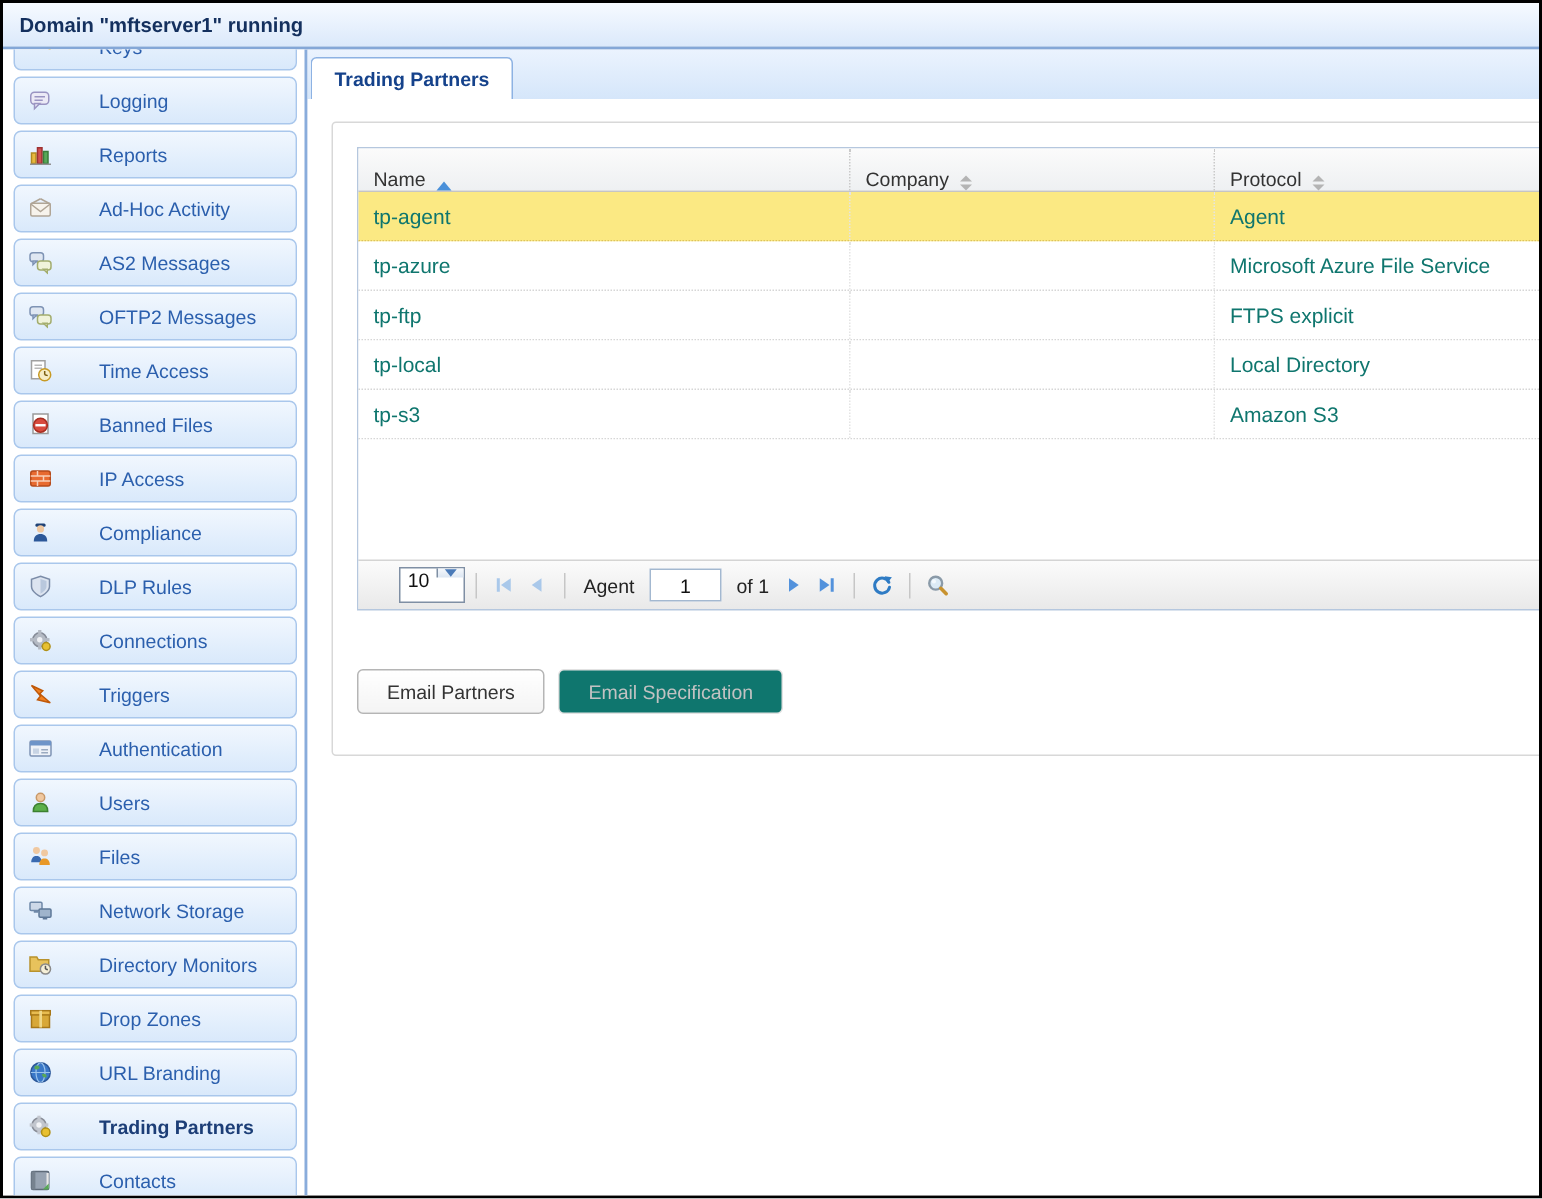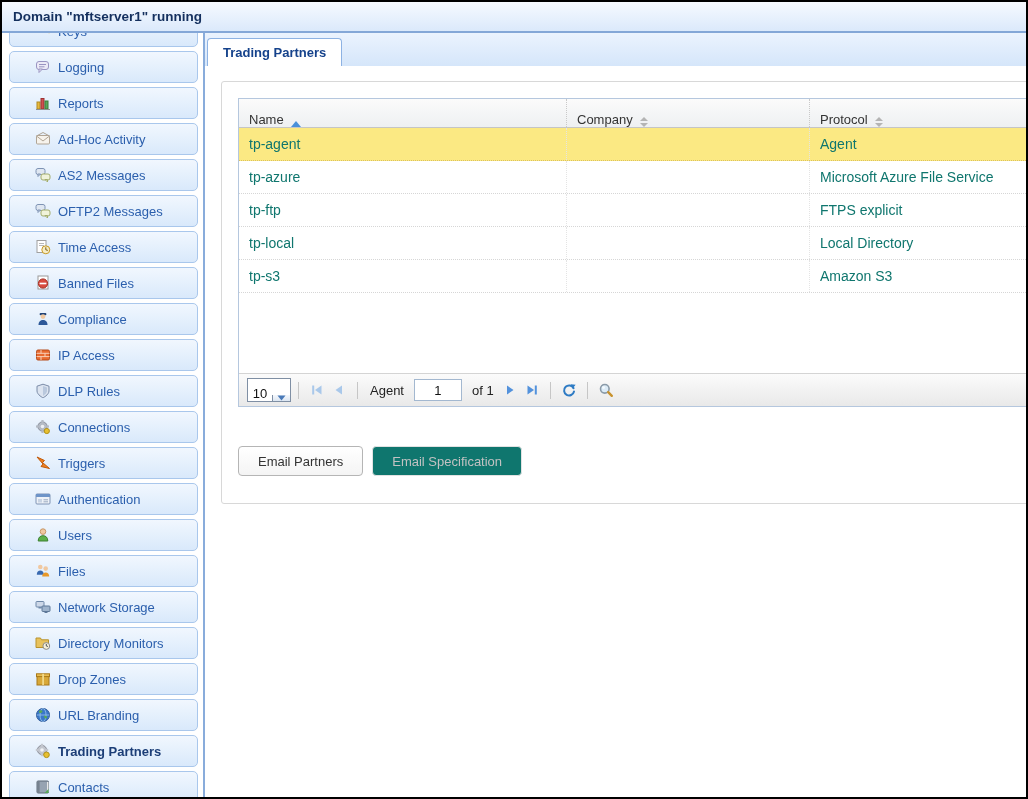--- a/index.html
+++ b/index.html
@@ -4,21 +4,21 @@
 <style>
   html,body{margin:0;padding:0;background:#fff;}
   body{font-family:"Liberation Sans","DejaVu Sans",sans-serif;-webkit-font-smoothing:antialiased;}
   .window{width:1024px;height:795px;border:2px solid #000;position:relative;overflow:hidden;background:#fff;display:flex;flex-direction:column;}
   
   .titlebar{height:29px;flex:0 0 29px;background:linear-gradient(#f6faff,#dbe9fb);border-bottom:2px solid #84a7d7;display:flex;align-items:center;padding-left:11px;}
   .titlebar .title{font-size:13.5px;font-weight:bold;color:#14305e;}
   
   .split{flex:1;display:flex;min-height:0;}
   .sidebar{width:201px;flex:0 0 201px;border-right:2px solid #89acdb;background:#fff;overflow:hidden;}
-  .side-item{height:30px;margin:0 5px 4px 7px;border:1px solid #a9c7ec;border-radius:5px;background:linear-gradient(#f1f7fe,#d9e9fb);display:flex;align-items:center;padding-left:25px;cursor:pointer;}
+  .side-item{height:30px;margin:0 5px 4px 7px;border:1px solid #a9c7ec;border-radius:5px;background:linear-gradient(#f1f7fe,#d9e9fb);display:flex;align-items:center;padding-left:9px;cursor:pointer;gap:24px;}
   .side-item:first-child{margin-top:-18px;}
   .side-item .icn{width:16px;height:16px;margin-right:7px;flex:0 0 16px;}
   .side-item .icn svg{display:block;}
   .side-label{font-size:13px;color:#2b5fad;white-space:nowrap;}
   .side-item.selected .side-label{font-weight:bold;color:#1c3e77;}
   
   .main{flex:1;min-width:0;display:flex;flex-direction:column;overflow:hidden;}
   .tabstrip{height:33px;flex:0 0 33px;background:linear-gradient(#ebf3fe,#d5e6fa);padding:5px 0 0 2px;box-sizing:border-box;}
   .tab{display:inline-block;background:#fff;border:1px solid #8db2e3;border-bottom:none;border-radius:4px 4px 0 0;padding:6px 15px 8px 15px;font-size:13px;font-weight:bold;color:#15428b;cursor:pointer;}
   .content{flex:1;background:#fff;position:relative;overflow:hidden;}
@@ -37,21 +37,21 @@
   .c-protocol{flex:1;}
   .grid-fill{flex:1;background:#fff;}
   
   .sort-asc{width:0;height:0;border-left:5px solid transparent;border-right:5px solid transparent;border-bottom:6px solid #4a90d9;margin-left:7px;}
   .sort-both{display:inline-flex;flex-direction:column;margin-left:7px;gap:2px;}
   .sort-both i{display:block;width:0;height:0;border-left:4px solid transparent;border-right:4px solid transparent;}
   .sort-both .up{border-bottom:4px solid #b4b4b4;}
   .sort-both .dn{border-top:4px solid #b4b4b4;}
   
   .pagebar{height:32px;flex:0 0 32px;border-top:1px solid #d4d4d4;background:linear-gradient(#fbfbfb,#e9e9e9);display:flex;align-items:center;padding:0 8px;}
-  .psize{display:flex;height:22px;border:1px solid #7f8fa4;background:#fff;align-items:flex-end;cursor:pointer;}
+  .psize{display:flex;height:22px;border:1px solid #7f8fa4;background:#fff;align-items:flex-start;cursor:pointer;margin-left:19px;}
   .psize .val{width:24px;display:flex;align-items:center;justify-content:center;font-size:13px;color:#111;}
   .psize .arrow{width:17px;border-left:1px solid #7f8fa4;background:linear-gradient(#f5f8fc,#dce6f2);display:flex;align-items:center;justify-content:center;}
   .vsep{width:1px;height:17px;background:#c6c6c6;margin:0 7px;}
   .pbtn{width:22px;height:22px;display:flex;align-items:center;justify-content:center;cursor:pointer;border:none;background:transparent;padding:0;}
   .plabel{font-size:13px;color:#222;margin:0 5px;}
   .pinput{width:42px;height:18px;border:1px solid #a3b8d0;font-size:13px;text-align:center;color:#111;margin:0 5px;font-family:"Liberation Sans",sans-serif;}
   
   .btnrow{margin-top:39px;display:flex;gap:9px;}
   .btn{height:30px;padding:0 19px;border:1px solid #b5b5b5;border-radius:4px;background:linear-gradient(#ffffff,#f4f4f4);font-size:13px;color:#333;cursor:pointer;font-family:"Liberation Sans",sans-serif;}
   .btn.disabled{border-color:#e2e2e2;color:#c2c2c2;background:#0f766e;cursor:default;}
@@ -163,40 +163,40 @@
               <circle cx="8" cy="8.5" r="4.6" fill="#d84b3e" stroke="#a82e22"></circle>
               <rect x="4.6" y="7.7" width="6.8" height="1.6" fill="#fff"></rect>
             </svg>
           </span>
         <span class="side-label">Banned Files</span>
       </div>
 
       <div class="side-item">
         <span class="icn">
             <svg width="16" height="16" viewBox="0 0 16 16">
-              <rect x="4.6" y="2" width="6.8" height="2.2" rx="1" fill="#1f4276"></rect>
-              <circle cx="8" cy="5.6" r="2.4" fill="#f0c8a0"></circle>
-              <path d="M3.5 14 C3.5 10.5 5.5 9 8 9 C10.5 9 12.5 10.5 12.5 14 Z" fill="#2c5899"></path>
-            </svg>
-          </span>
-        <span class="side-label">Compliance</span>
-      </div>
-
-      <div class="side-item">
-        <span class="icn">
-            <svg width="16" height="16" viewBox="0 0 16 16">
               <rect x="1.5" y="3" width="13" height="10" rx="1.5" fill="#e86a30" stroke="#b54a1a"></rect>
               <line x1="1.5" y1="6.3" x2="14.5" y2="6.3" stroke="#f8d0b8"></line>
               <line x1="1.5" y1="9.6" x2="14.5" y2="9.6" stroke="#f8d0b8"></line>
               <line x1="6" y1="3" x2="6" y2="6.3" stroke="#f8d0b8"></line>
               <line x1="10" y1="6.3" x2="10" y2="9.6" stroke="#f8d0b8"></line>
               <line x1="6" y1="9.6" x2="6" y2="13" stroke="#f8d0b8"></line>
             </svg>
           </span>
         <span class="side-label">IP Access</span>
+      </div>
+
+      <div class="side-item">
+        <span class="icn">
+            <svg width="16" height="16" viewBox="0 0 16 16">
+              <rect x="4.6" y="2" width="6.8" height="2.2" rx="1" fill="#1f4276"></rect>
+              <circle cx="8" cy="5.6" r="2.4" fill="#f0c8a0"></circle>
+              <path d="M3.5 14 C3.5 10.5 5.5 9 8 9 C10.5 9 12.5 10.5 12.5 14 Z" fill="#2c5899"></path>
+            </svg>
+          </span>
+        <span class="side-label">Compliance</span>
       </div>
 
       <div class="side-item">
         <span class="icn">
             <svg width="16" height="16" viewBox="0 0 16 16">
               <path d="M8 1.2 L14 3.2 V8 C14 11.8 8 14.8 8 14.8 C8 14.8 2 11.8 2 8 V3.2 Z" fill="#dce4f0" stroke="#7b8ca8"></path>
               <path d="M8 3 L12 4.4 V8 C12 10.6 8 12.8 8 12.8 Z" fill="#b9c8dd"></path>
             </svg>
           </span>
         <span class="side-label">DLP Rules</span>

